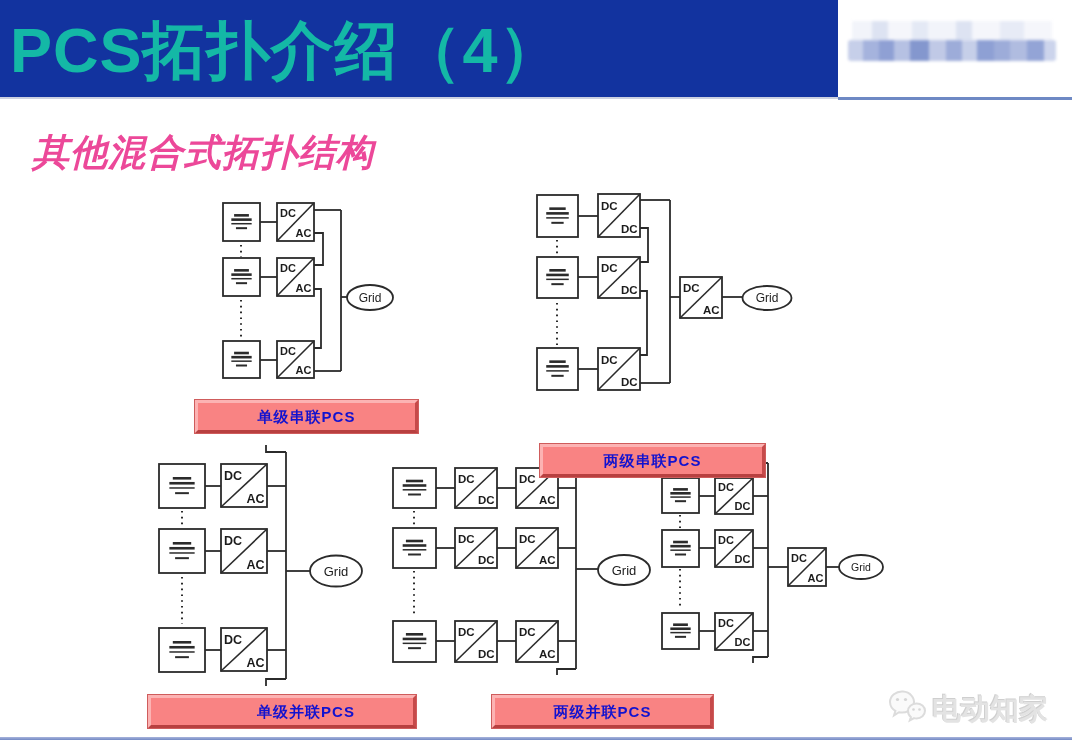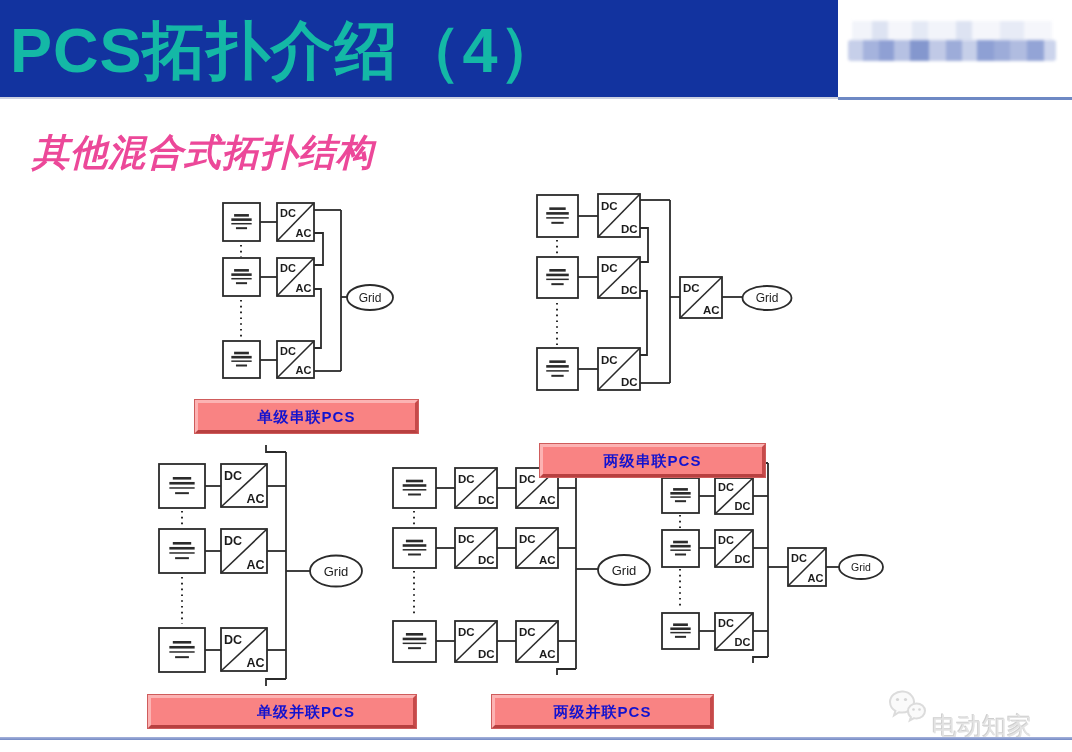--- a/index.html
+++ b/index.html
@@ -33,22 +33,22 @@
     box-shadow:0 0 0 1px #cf5c5c;
     color:#1212cf;font-size:15px;font-weight:bold;text-align:center;line-height:27px;
     letter-spacing:1px;white-space:nowrap;}
   #cap-tl{left:195px;top:400px;width:217px;}
   #cap-tr{left:540px;top:412px;width:219px;margin-top:32px;}
   #cap-bl{left:148px;top:695px;width:214px;padding-left:48px;}
   #cap-br{left:492px;top:695px;width:215px;}
 
   
   .watermark{position:absolute;left:884px;top:686px;width:170px;height:42px;}
-  .watermark-text{position:absolute;left:48px;top:4px;font-size:25px;font-weight:400;
-    color:#e3e3e3;text-shadow:-1px -1px 0 #cfcfcf,1px 1px 0 #ffffff;white-space:nowrap;margin-top:20px;}
+  .watermark-text{position:absolute;left:48px;top:4px;font-size:29px;font-weight:700;
+    color:#e3e3e3;text-shadow:-1px -1px 0 #cfcfcf,1px 1px 0 #ffffff;white-space:nowrap;}
 
   .bottom-line{position:absolute;left:0;top:737px;width:1072px;height:3px;
     background:linear-gradient(#a8b4dc,#7289c4);}
 </style>
 </head>
 <body>
 
 <div id="slide">
 
   <div class="banner" style="background: rgb(18, 51, 159);">

